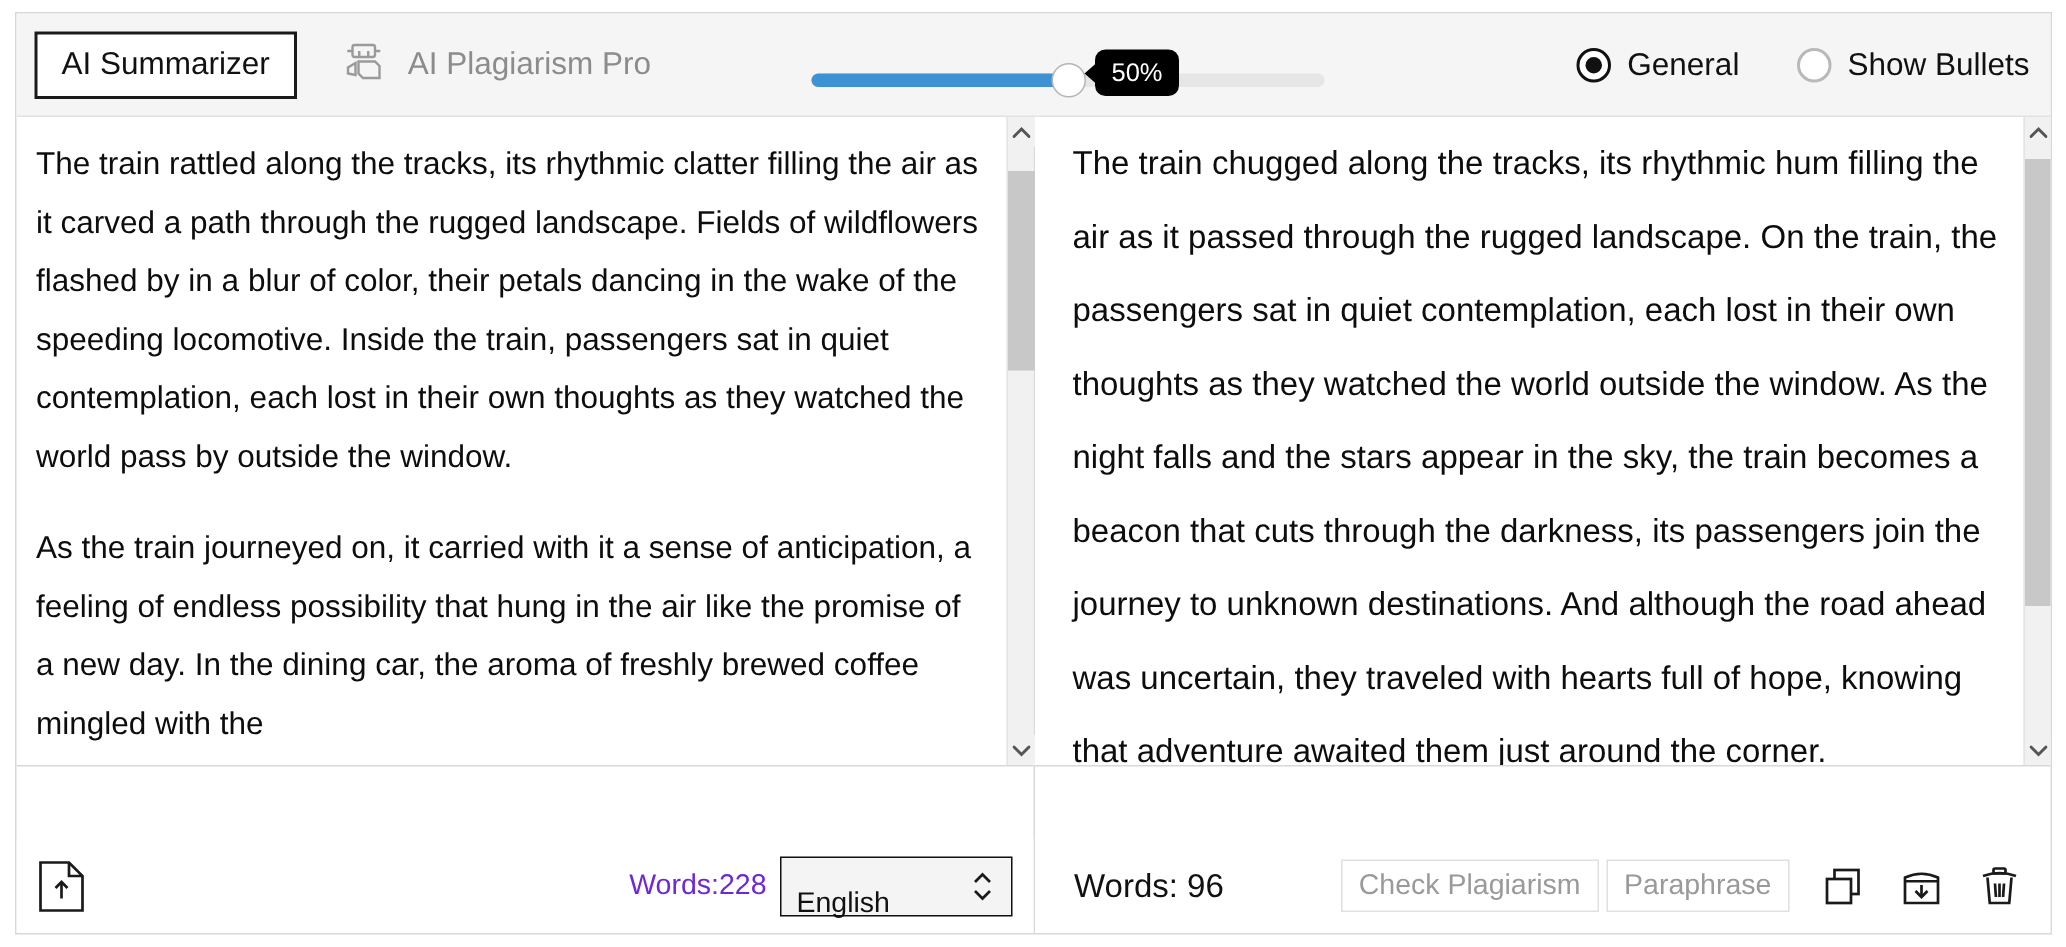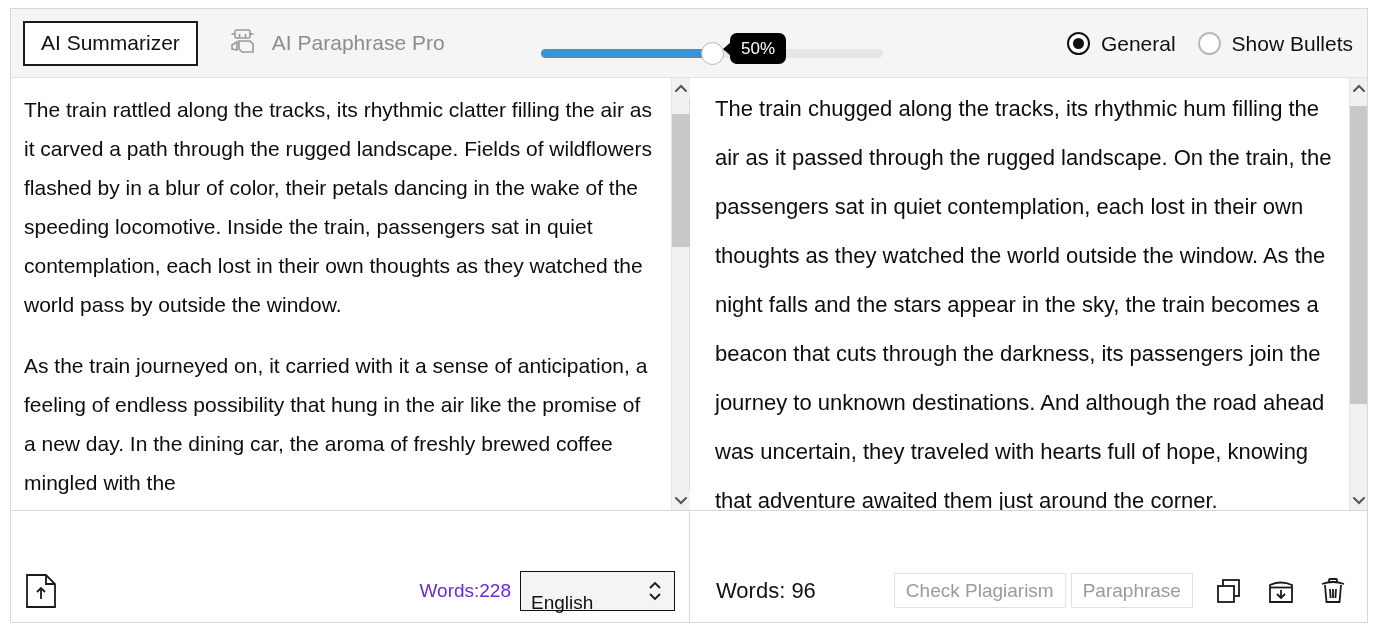--- a/index.html
+++ b/index.html
@@ -116,21 +116,21 @@
     border-right: 8px solid #000000;
   }
 
   
   .radio-group {
     position: absolute;
     right: 14px;
     top: 0; height: 69px;
     display: flex;
     align-items: center;
-    gap: 22px;
+    gap: 38px;
   }
   .radio-opt {
     display: flex;
     align-items: center;
     gap: 11px;
     cursor: pointer;
     white-space: nowrap;
   }
   .radio-dot {
     width: 23px; height: 23px;
@@ -300,21 +300,21 @@
         <svg class="robot-icon" viewBox="0 0 34 34" fill="none" stroke="#9a9a9a" stroke-width="1.6">
           <rect x="9" y="4" width="15" height="8" rx="1.5"></rect>
           <line x1="9" y1="8" x2="5.5" y2="8"></line>
           <line x1="24" y1="8" x2="27.5" y2="8"></line>
           <line x1="13.5" y1="8" x2="13.5" y2="12"></line>
           <line x1="19.5" y1="8" x2="19.5" y2="12"></line>
           <path d="M13 15 L24 15 L27 18 L27 26 L16 26 L13 23 Z"></path>
           <path d="M11 16 L6 19 L6 23 L11 24 Z"></path>
         </svg>
       </span>
-      <span class="label">AI Paraphrase Pro</span>
+      <span class="label">AI Plagiarism Pro</span>
     </div>
 
     <div class="slider-wrap">
       <div class="slider-track"></div>
       <div class="slider-fill" id="slider-fill" style="width: 50%;"></div>
       <div class="slider-thumb" id="slider-thumb" style="left: 50%;"></div>
       <div class="slider-tip" id="slider-tip" style="left: calc(50% + 18px);">
         <span>50%</span>
       </div>
     </div>

